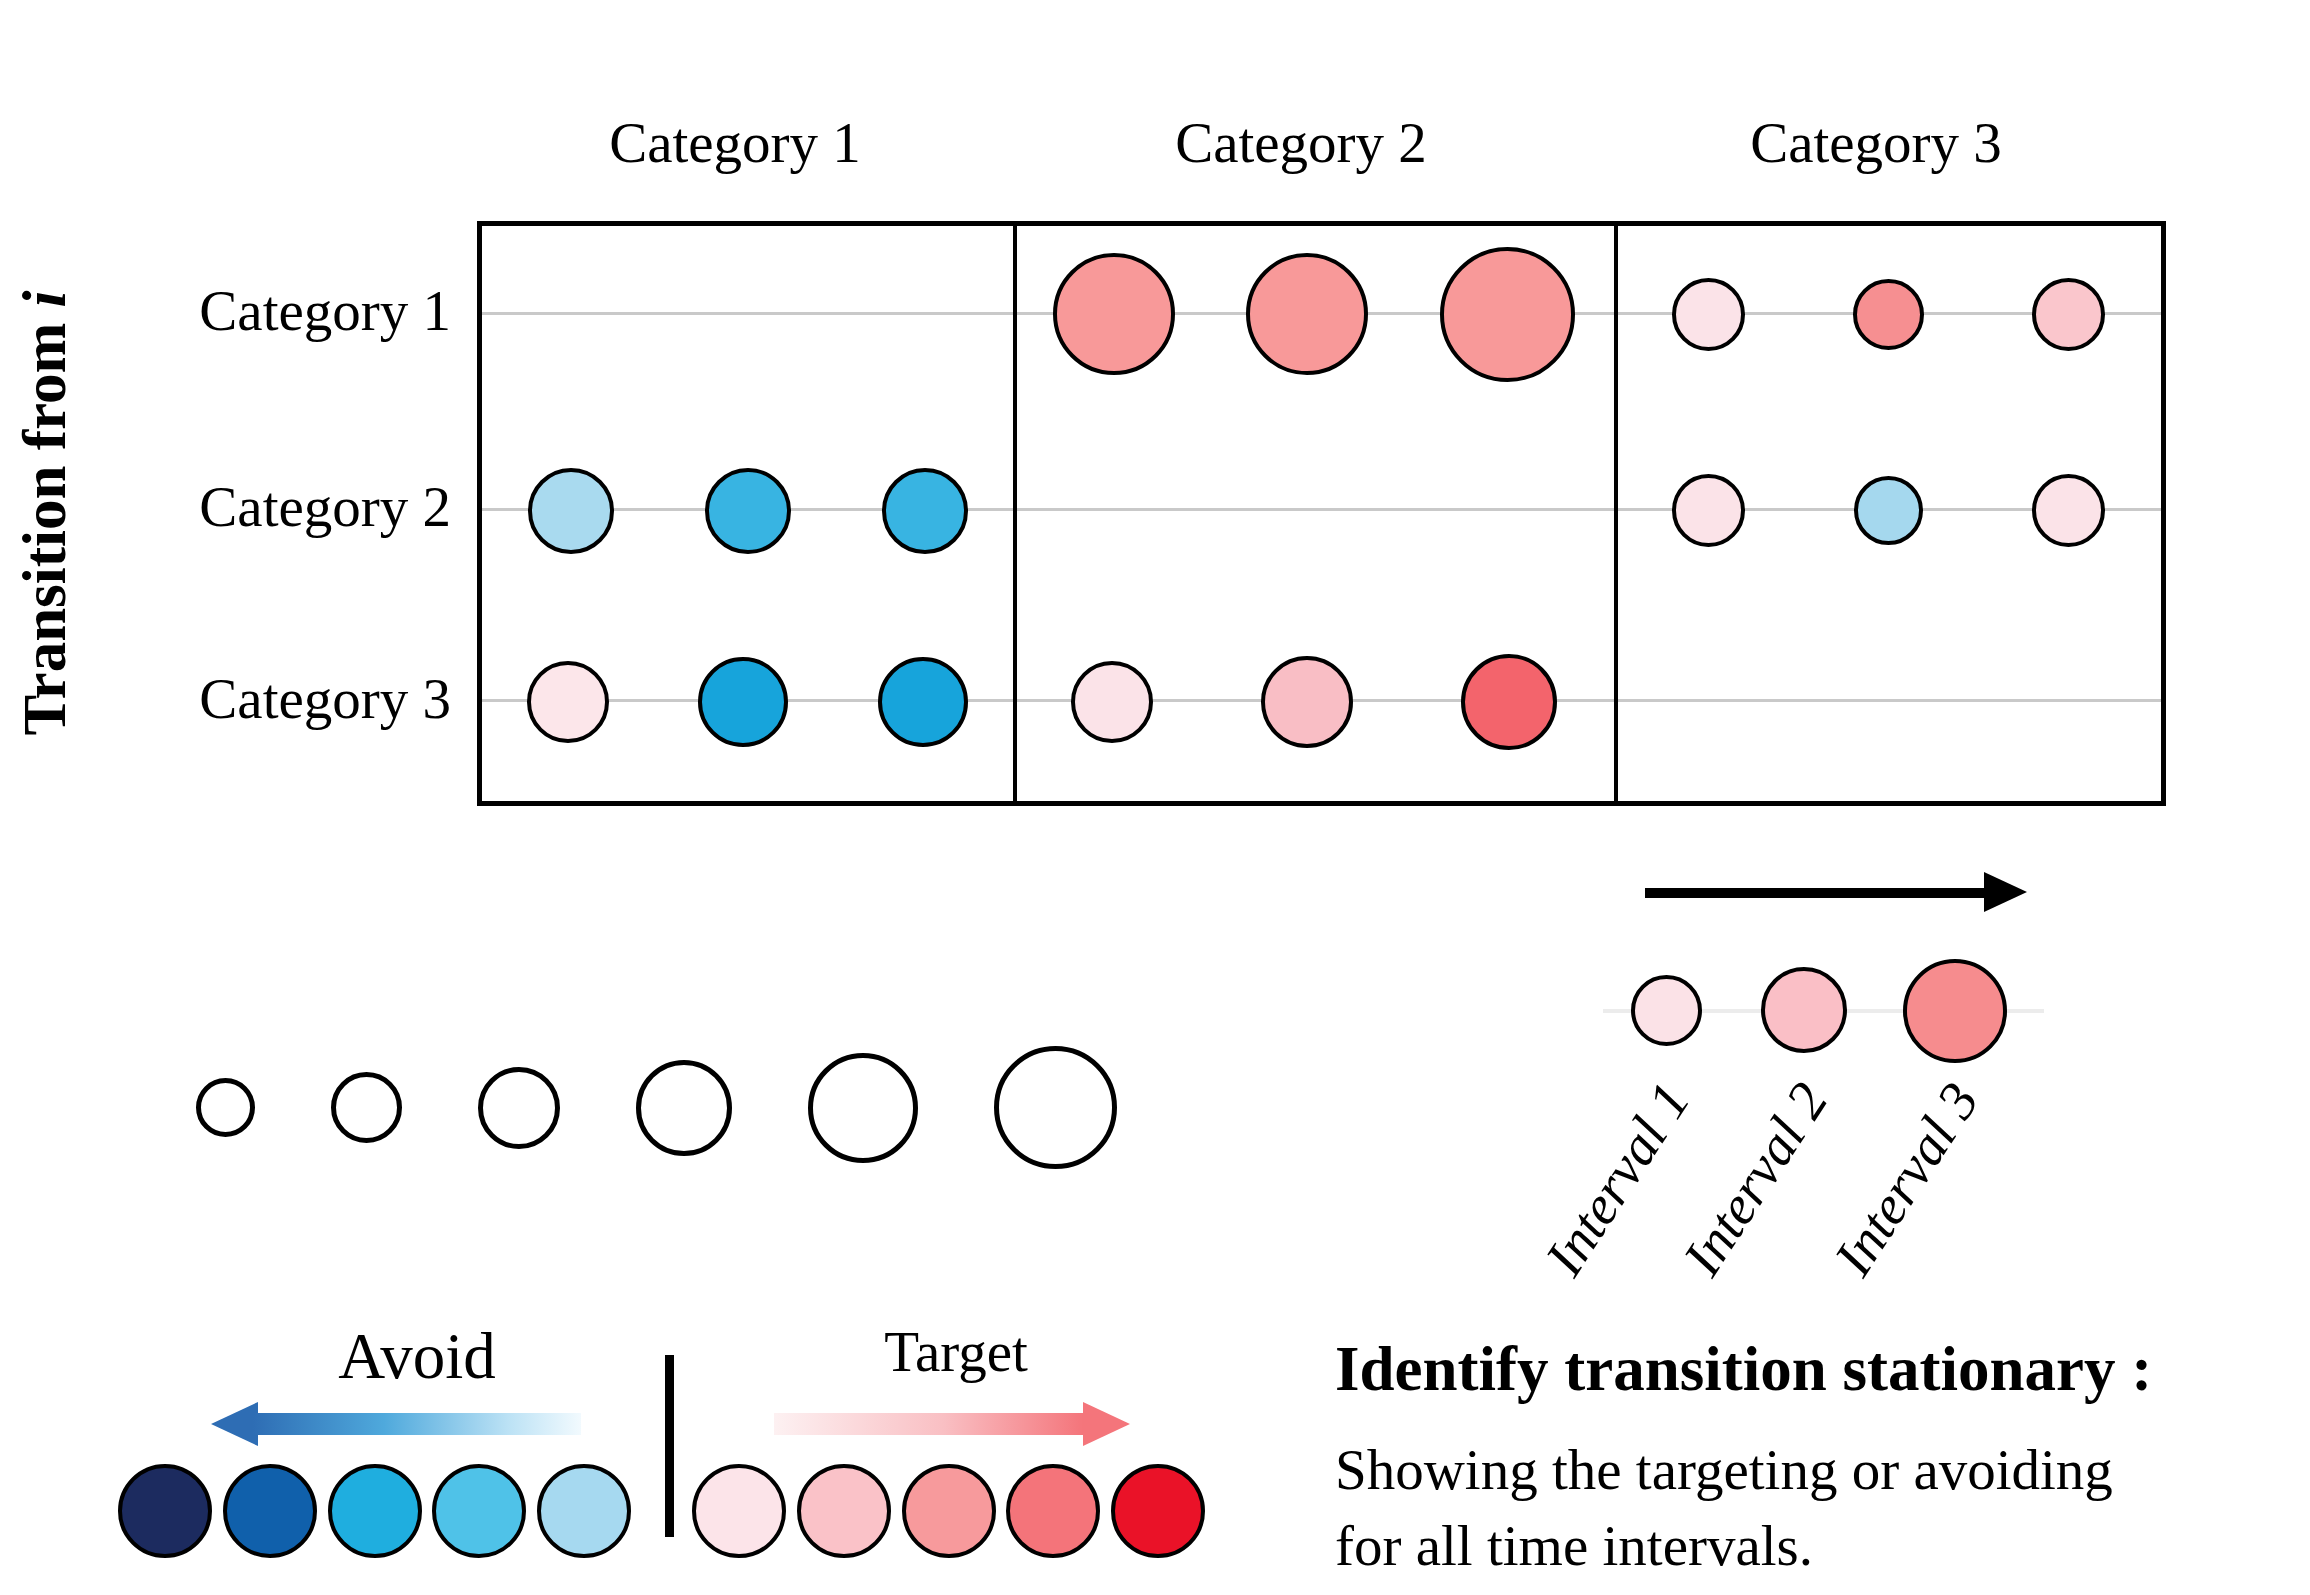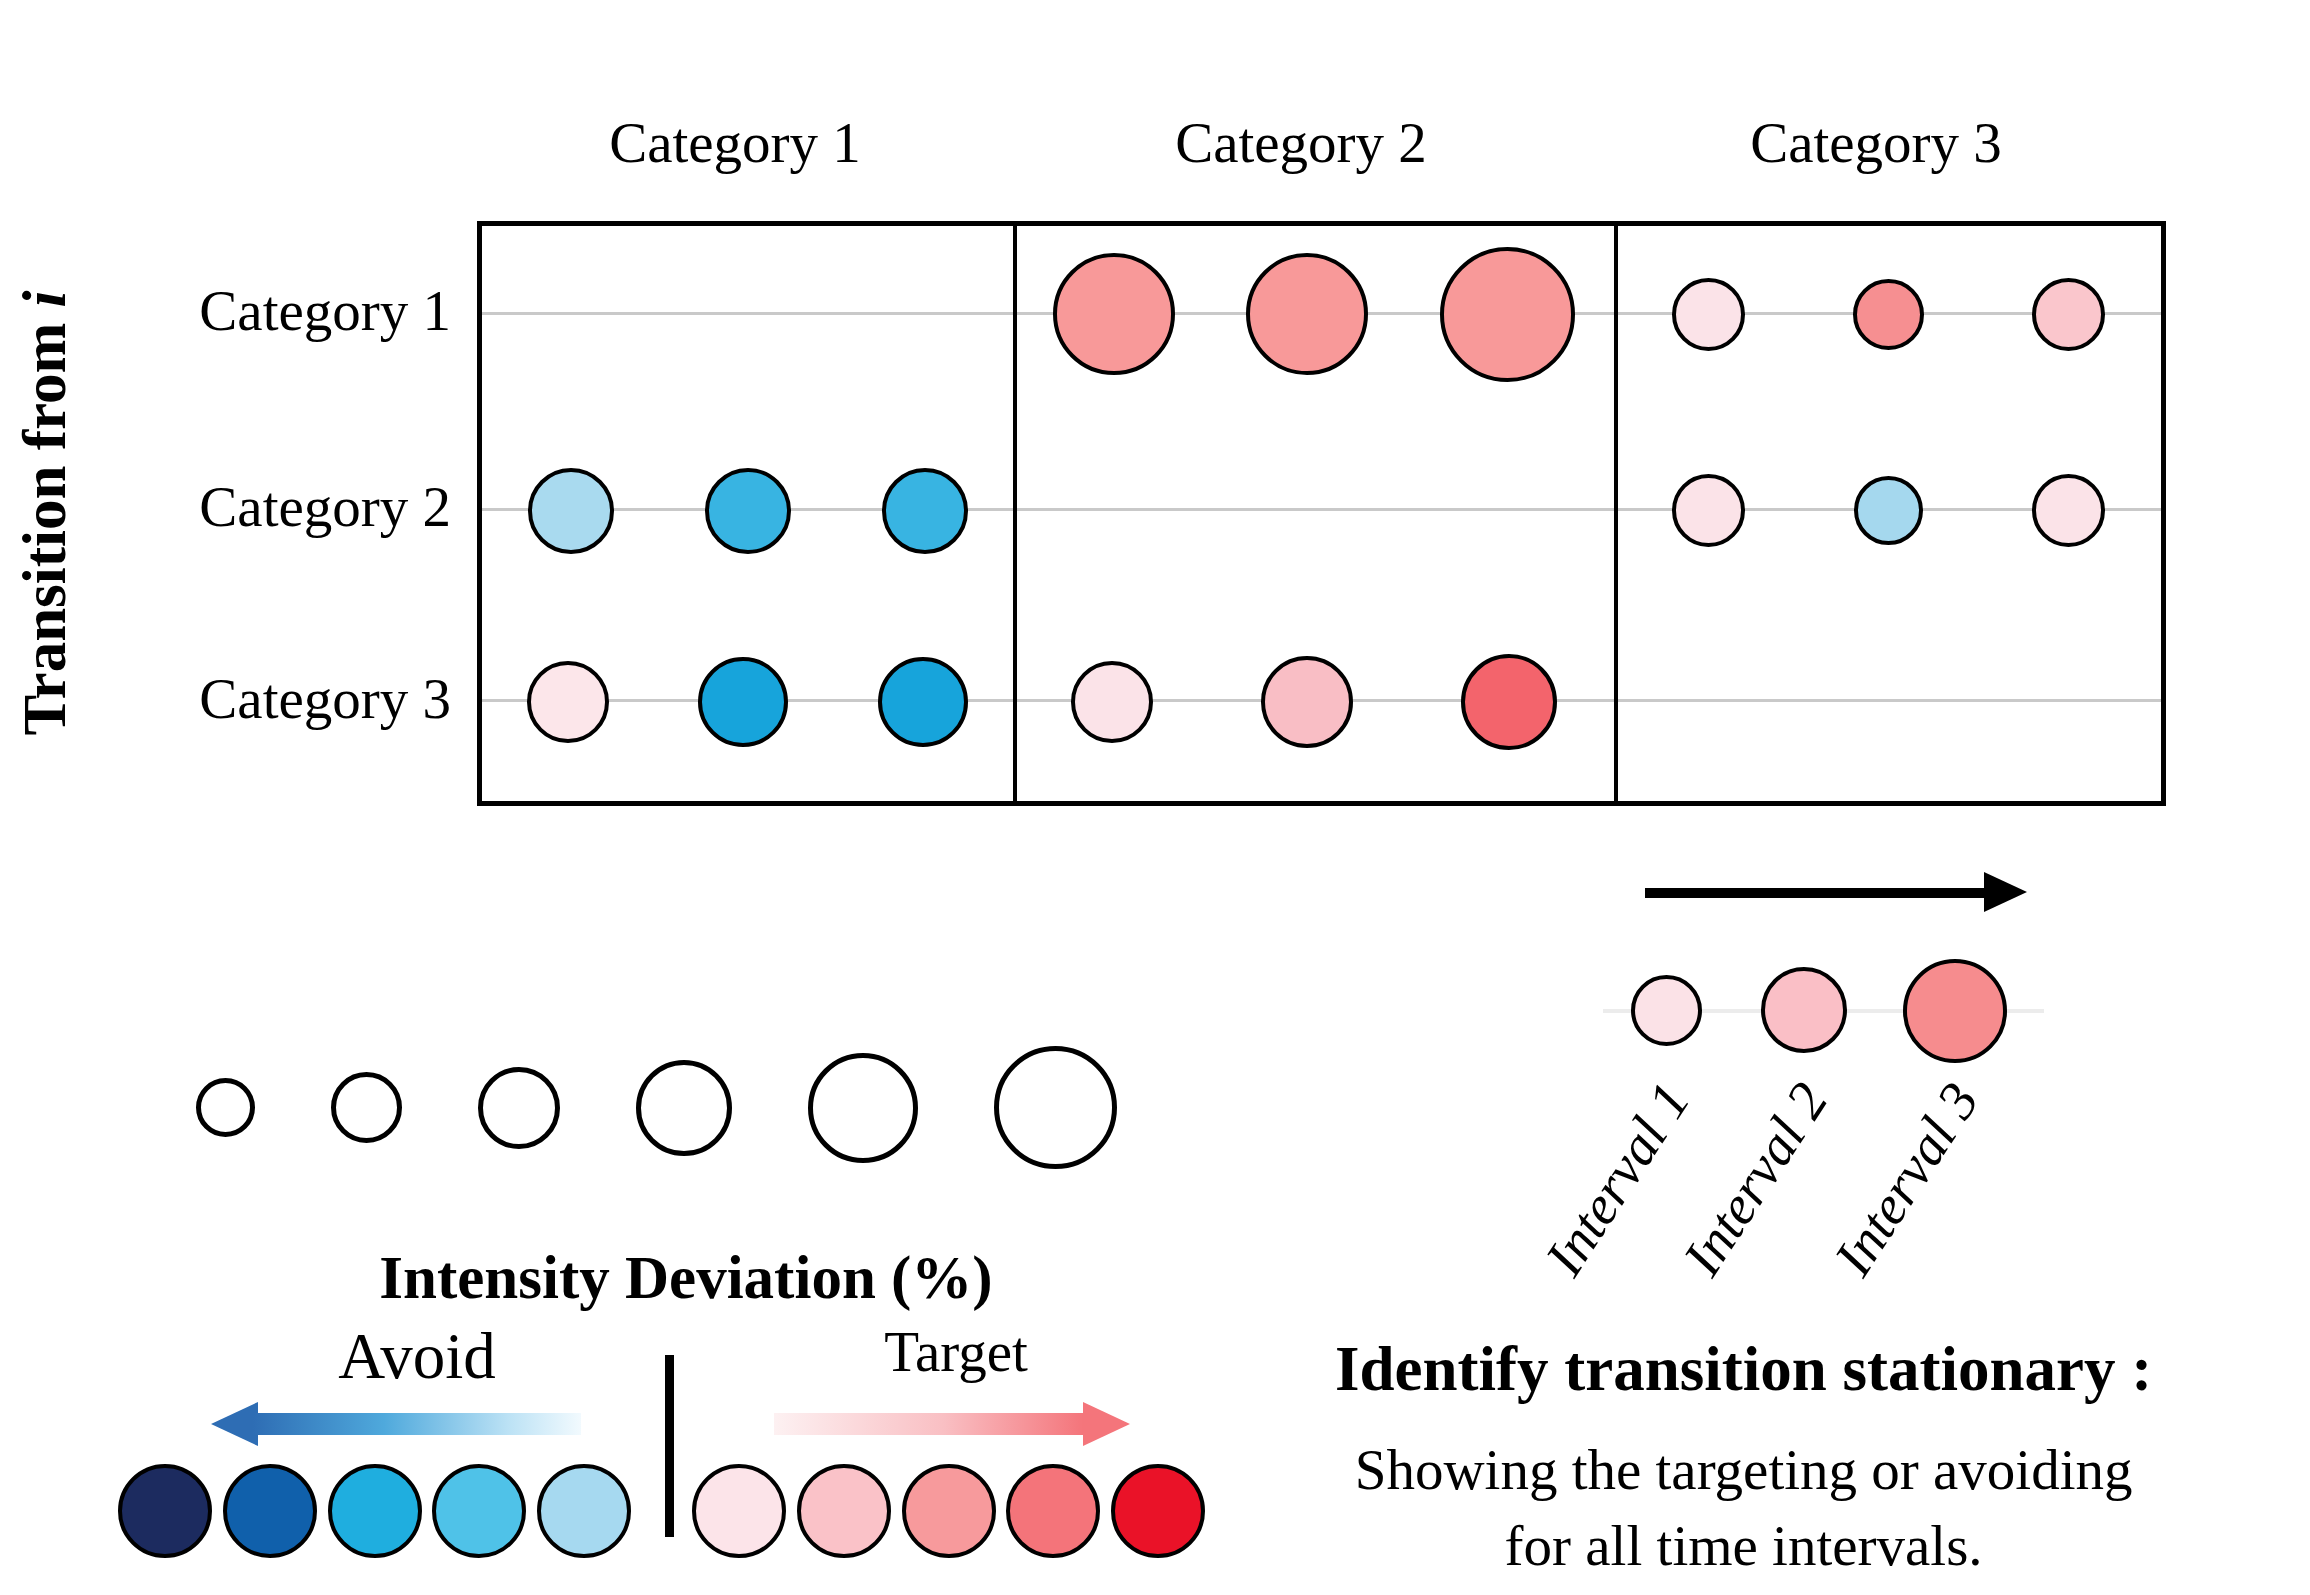--- a/index.html
+++ b/index.html
@@ -68,21 +68,21 @@
   .interval-line { position:absolute; left:1603px; top:1009px; width:441px; height:3.9px; background:#ECECEC; }
   .interval-circle { position:absolute; border-radius:50%; border:4.9px solid #000; box-sizing:border-box; }
   .interval-label { position:absolute; top:1057px; width:294px; text-align:right;
     font-style:italic; font-size:55px; white-space:nowrap;
     transform:rotate(-57deg); transform-origin:100% 50%; }
   .il1 { left:1382px; } .il2 { left:1520px; } .il3 { left:1671px; }
 
   
   .caption { position:absolute; left:1335px; top:1333px; }
   .caption-title { font-size:63px; font-weight:bold; white-space:nowrap; }
-  .caption-line { font-size:57px; line-height:76px; white-space:nowrap;text-align:center; }
+  .caption-line { font-size:57px; line-height:76px; white-space:nowrap; }
   .caption-line.first { margin-top:25.5px; }
 </style>
 </head>
 <body>
 
 <div class="fig">
 
 
   <div class="col-header ch1">Category 1</div>
   <div class="col-header ch2">Category 2</div>
@@ -135,21 +135,20 @@
 
   <div class="size-circles">
       <div class="size-circle" style="width: 59px; height: 59px; background: rgb(255, 255, 255);"></div>
       <div class="size-circle" style="width: 71px; height: 71px; background: rgb(255, 255, 255);"></div>
       <div class="size-circle" style="width: 82px; height: 82px; background: rgb(255, 255, 255);"></div>
       <div class="size-circle" style="width: 96px; height: 96px; background: rgb(255, 255, 255);"></div>
       <div class="size-circle" style="width: 110px; height: 110px; background: rgb(255, 255, 255);"></div>
       <div class="size-circle" style="width: 123px; height: 123px; background: rgb(255, 255, 255);"></div>
     </div>
 
-  <div class="int-title">Intensity Deviation (%)</div>
   <div class="avoid-label">Avoid</div>
   <div class="target-label">Target</div>
   <div class="blue-arrow-head"></div>
   <div class="blue-arrow-body"></div>
   <div class="divider-bar"></div>
   <div class="red-arrow-body"></div>
   <div class="red-arrow-head"></div>
   <div class="int-circles int-avoid">
       <div class="int-circle" style="background: rgb(28, 43, 95);"></div>
       <div class="int-circle" style="background: rgb(16, 96, 171);"></div>

